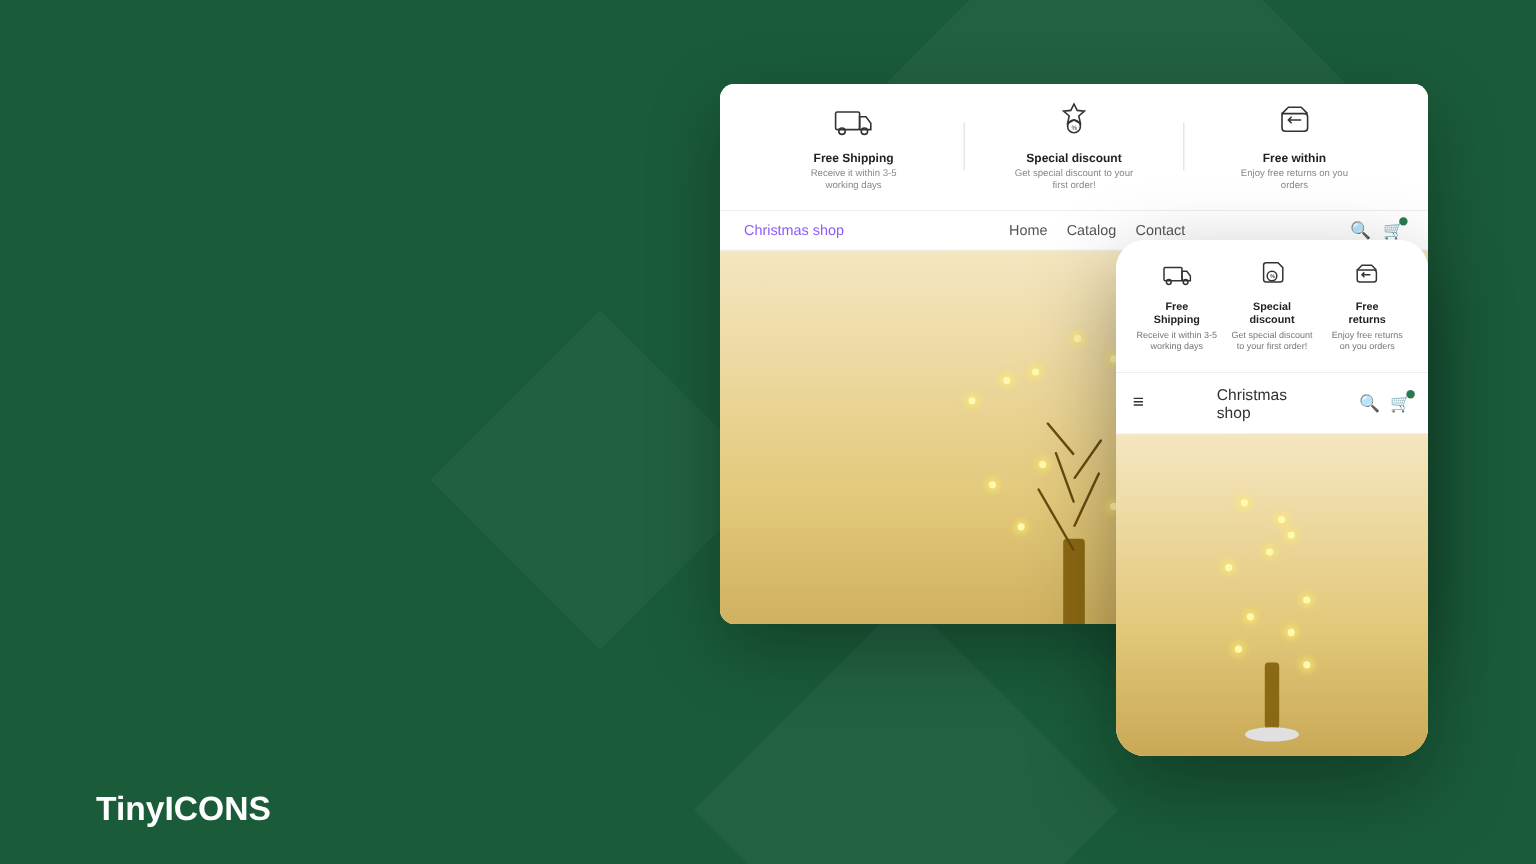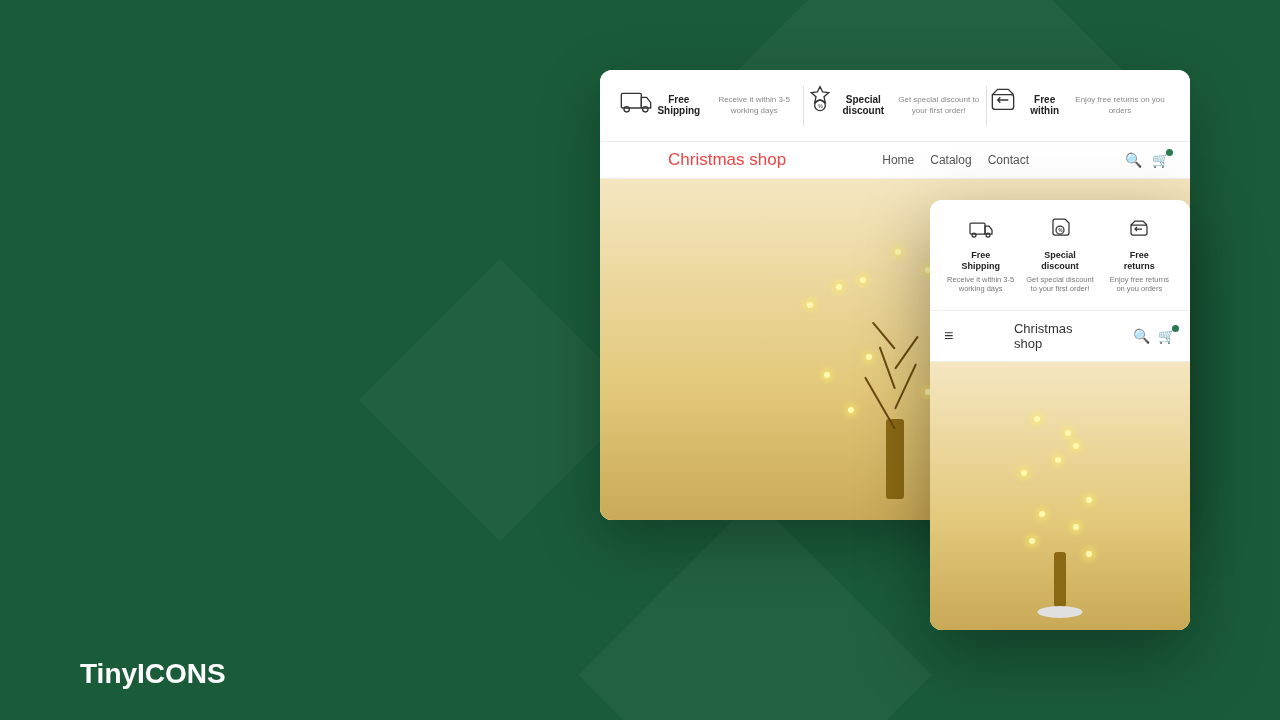--- a/index.html
+++ b/index.html
@@ -87,20 +87,21 @@
     .desktop-topbar {
       background: #ffffff;
       padding: 14px 20px;
       border-bottom: 1px solid #eeeeee;
       display: flex;
       justify-content: space-around;
       align-items: center;
     }
     .feature-item {
       display: flex;
+      flex-direction: column;
       align-items: center;
       text-align: center;
       flex: 1;
     }
     .feature-icon {
       font-size: 26px;
       margin-bottom: 4px;
       color: #333;
     }
     .feature-title {
@@ -119,24 +120,23 @@
     
     .desktop-nav {
       background: #ffffff;
       border-bottom: 1px solid #eeeeee;
       padding: 8px 20px;
       display: flex;
       align-items: center;
       justify-content: space-between;
     }
     .nav-logo {
-      font-size: 17px;
+      font-size: 12px;
       font-weight: 500;
-      color: #ef4444;
-      margin-left: 48px;
+      color: #8b5cf6;
     }
     .nav-links {
       display: flex;
       gap: 16px;
     }
     .nav-link {
       font-size: 12px;
       color: #555;
     }
     .nav-icons {
@@ -211,21 +211,21 @@
     }
 
     
     .mobile-mockup {
       position: absolute;
       top: 200px;
       left: 930px;
       width: 260px;
       height: 430px;
       background: #ffffff;
-      border-radius: 12px;
+      border-radius: 24px;
       box-shadow: 0 25px 70px rgba(0,0,0,0.35);
       overflow: hidden;
     }
 
     
     .mobile-features {
       padding: 16px;
       display: flex;
       gap: 10px;
       background: #fff;

